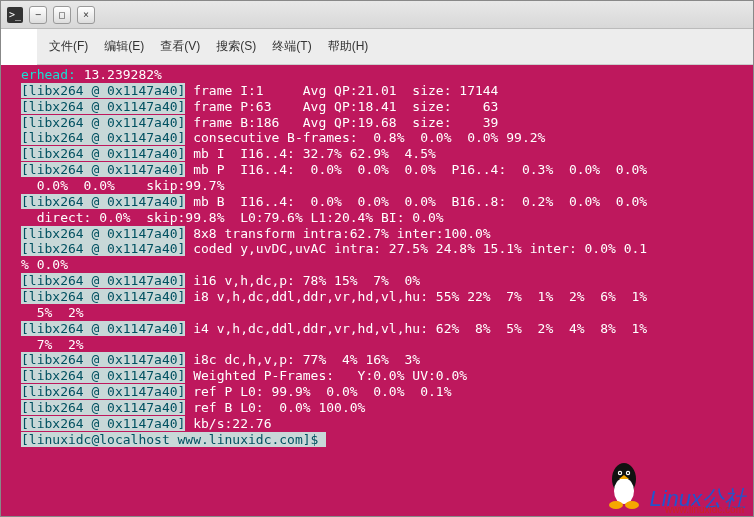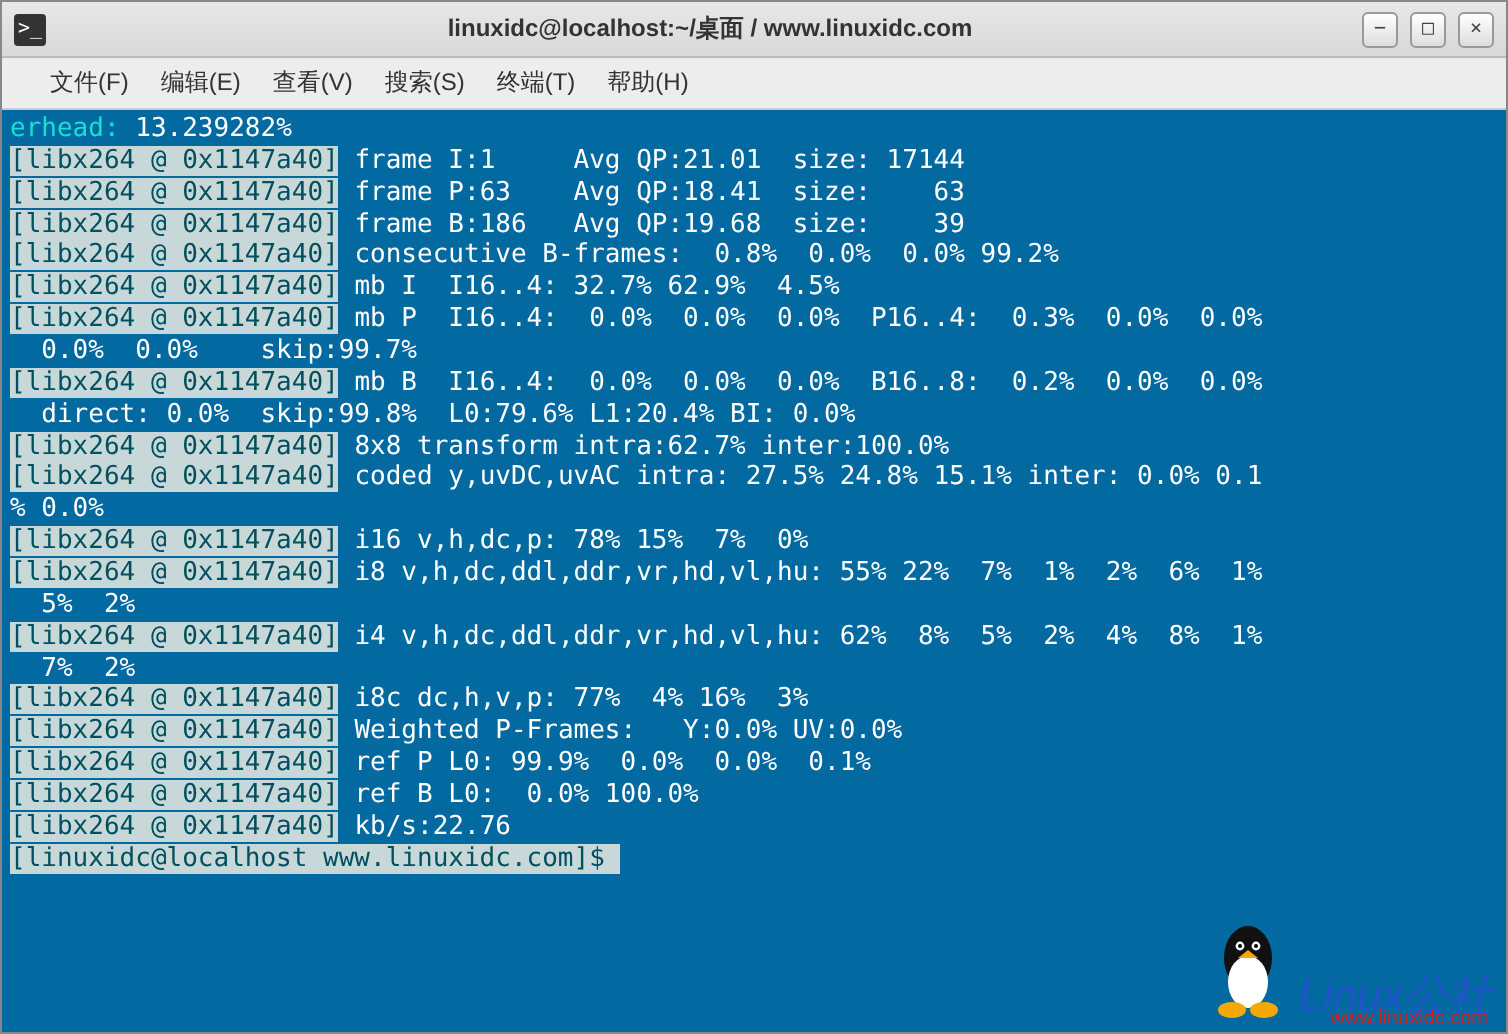--- a/index.html
+++ b/index.html
@@ -3,39 +3,38 @@
 <meta charset="utf-8">
 <style>
 * { margin: 0; padding: 0; box-sizing: border-box; }
 body { font-family: "DejaVu Sans Mono", "Consolas", monospace; font-size: 13px; background: #f0f0f0; width: 754px; height: 517px; overflow: hidden; position: relative; }
 .window { width: 754px; height: 517px; background: #fff; border: 1px solid #888; display: flex; flex-direction: column; }
 .titlebar { height: 28px; background: linear-gradient(#e8e8e8,#d8d8d8); display: flex; align-items: center; border-bottom: 1px solid #bbb; padding: 0 6px; }
 .tb-icon { width: 16px; height: 16px; margin-right: 6px; background: #333; border-radius: 2px; display: inline-flex; align-items: center; justify-content: center; color: #fff; font-size: 10px; }
 .title { flex: 1; text-align: center; font-size: 12px; color: #333; font-weight: bold; font-family: sans-serif; }
 .winbtns { display: flex; gap: 6px; }
 .winbtn { width: 18px; height: 18px; border: 1px solid #999; border-radius: 3px; background: linear-gradient(#fff,#ddd); display: flex; align-items: center; justify-content: center; font-size: 10px; color: #444; cursor: pointer; }
-.menubar { height: 26px; background: #ededed; display: flex; align-items: center; padding: 0 16px; border-bottom: 1px solid #ccc; font-family: sans-serif; font-size: 12px; color: #333; }
+.menubar { height: 36px; background: #ededed; display: flex; align-items: center; padding: 0 4px; border-bottom: 1px solid #ccc; font-family: sans-serif; font-size: 12px; color: #333; margin-left: 36px; }
 .menuitem { padding: 2px 8px; cursor: pointer; }
-.terminal { flex: 1; background: #0369a1; color: #fff; padding: 2px 4px; overflow: hidden; line-height: 1.22; font-size: 13px; white-space: pre; letter-spacing: 0; }
+.terminal { flex: 1; background: #be185d; color: #fff; padding: 2px 20px; overflow: hidden; line-height: 1.22; font-size: 13px; white-space: pre; letter-spacing: 0; }
 .cy { color: #16e0d4; } 
 .hl { background: #c8d8d8; color: #005060; } 
 .wh { color: #fff; }
 .prompt-hl { background: #c8d8d8; color: #005060; }
 .logo { position: absolute; right: 8px; bottom: 8px; display: flex; align-items: flex-end; gap: 4px; pointer-events: none; }
 .penguin { width: 42px; height: 50px; }
 .logotext { font-family: "Arial Black", sans-serif; font-size: 22px; font-style: italic; color: #2255cc; line-height: 0.85; }
 .logourl { position: absolute; right: 10px; bottom: 2px; font-size: 10px; color: #cc2222; font-family: sans-serif; }
 </style>
 </head>
 <body>
 
 <div class="window">
   <div class="titlebar">
     <span class="tb-icon">&gt;_</span>
-    <span class="title">linuxidc@localhost:~/桌面 / www.linuxidc.com</span>
     <div class="winbtns">
       <div class="winbtn">−</div>
       <div class="winbtn">□</div>
       <div class="winbtn">×</div>
     </div>
   </div>
 
   <div class="menubar">
     <div class="menuitem">文件(F)</div>
     <div class="menuitem">编辑(E)</div>

